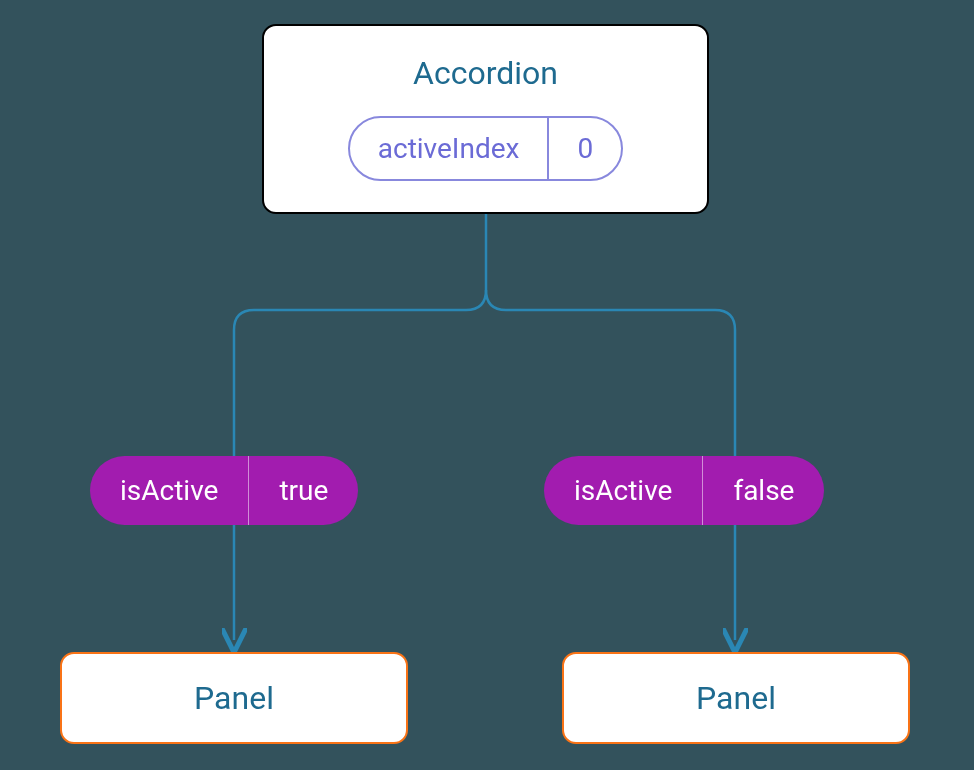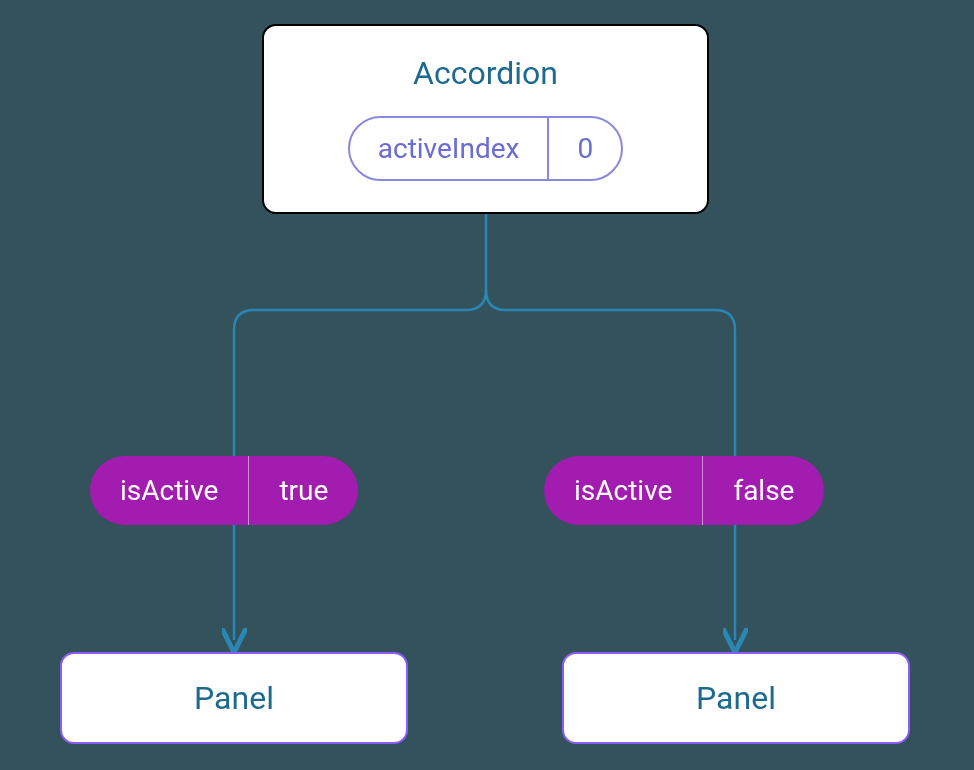--- a/index.html
+++ b/index.html
@@ -111,21 +111,21 @@
       color: #ffffff;
       text-align: center;
     }
     
     
     .panel-box {
       position: absolute;
       width: 348px;
       height: 92px;
       background: #ffffff;
-      border: 2px solid #8b5cf6;
+      border: 2px solid #f97316;
       border-radius: 14px;
       display: flex;
       align-items: center;
       justify-content: center;
     }
     
     .panel-box-left {
       top: 652px;
       left: 60px;
     }

